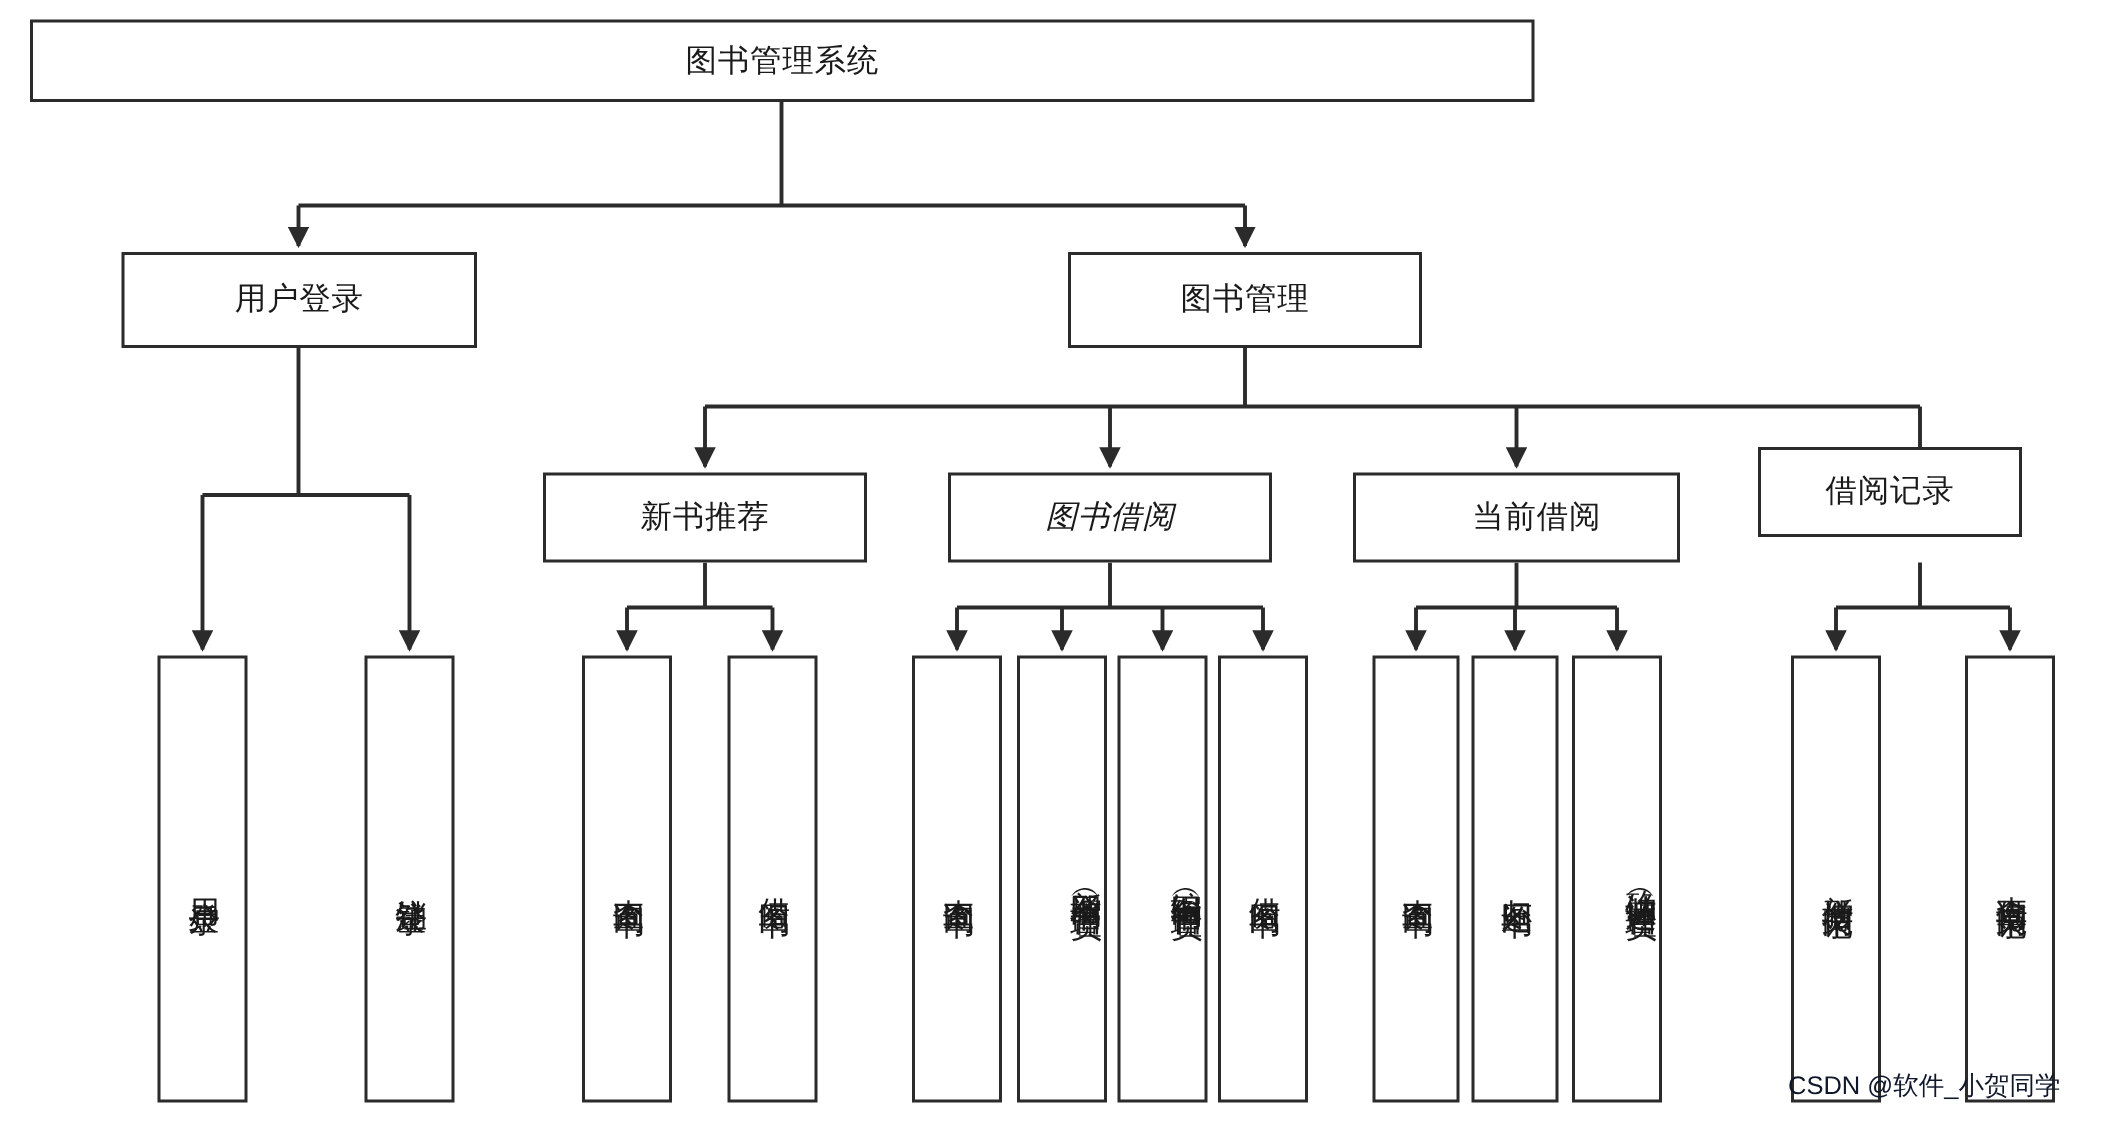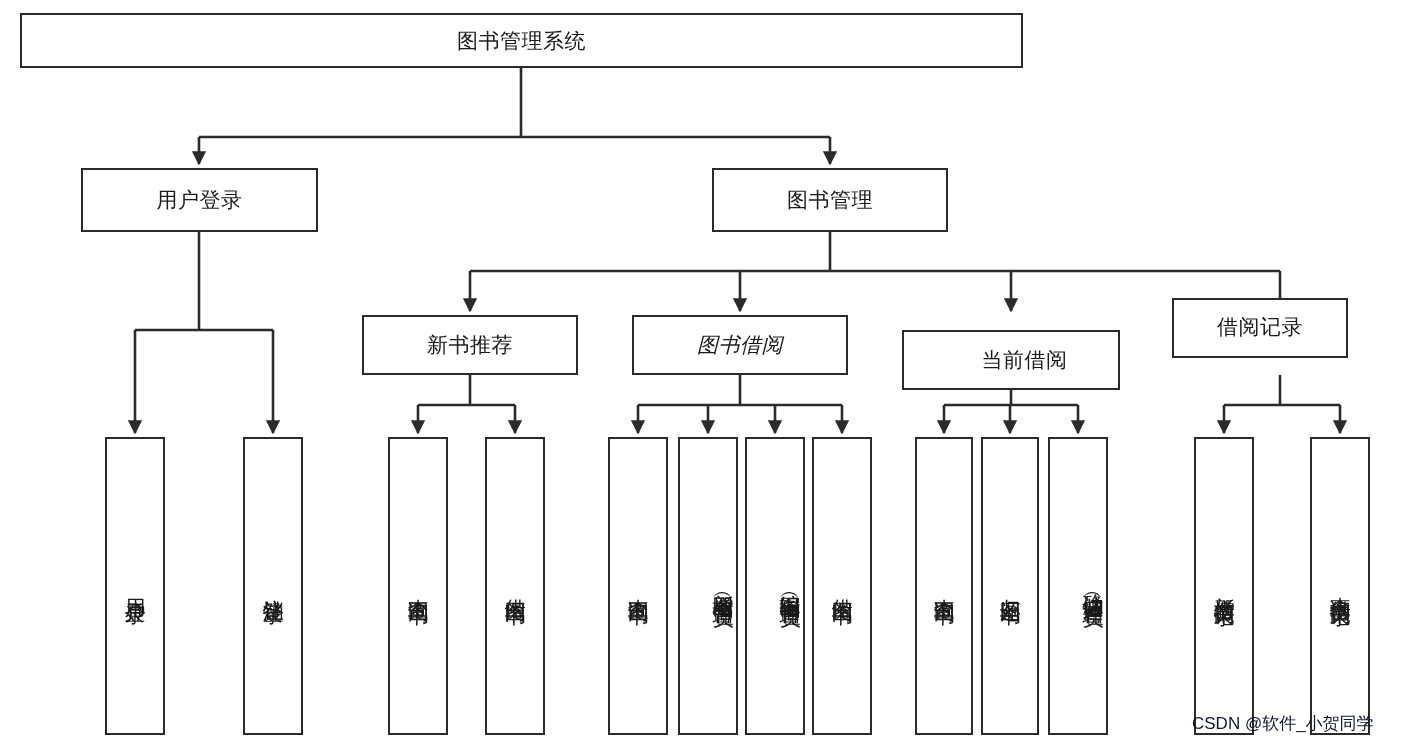--- a/index.html
+++ b/index.html
@@ -129,21 +129,21 @@
   <div class="node node-h" style="left:362px; top:315px; width:216px; height:60px;">
     <span>新书推荐</span>
   </div>
 
   <div class="node node-h" style="left:712px; top:168px; width:236px; height:64px;">
     <span>图书管理</span>
   </div>
   <div class="node node-h" style="left:632px; top:315px; width:216px; height:60px;font-style:italic;">
     <span>图书借阅</span>
   </div>
-  <div class="node node-h" style="left:902px; top:330px; width:218px; height:60px;padding-left:27px;">
+  <div class="node node-h" style="left:902px; top:315px; width:218px; height:60px;padding-left:27px;">
     <span>当前借阅</span>
   </div>
   <div class="node node-h" style="left:1172px; top:298px; width:176px; height:60px;font-family:Liberation Serif, serif;">
     <span>借阅记录</span>
   </div>
 
   <div class="node node-v" style="left:105px; top:437px; width:60px; height:298px;">
     <span>用户登录</span>
   </div>
   <div class="node node-v" style="left:243px; top:437px; width:60px; height:298px;">

